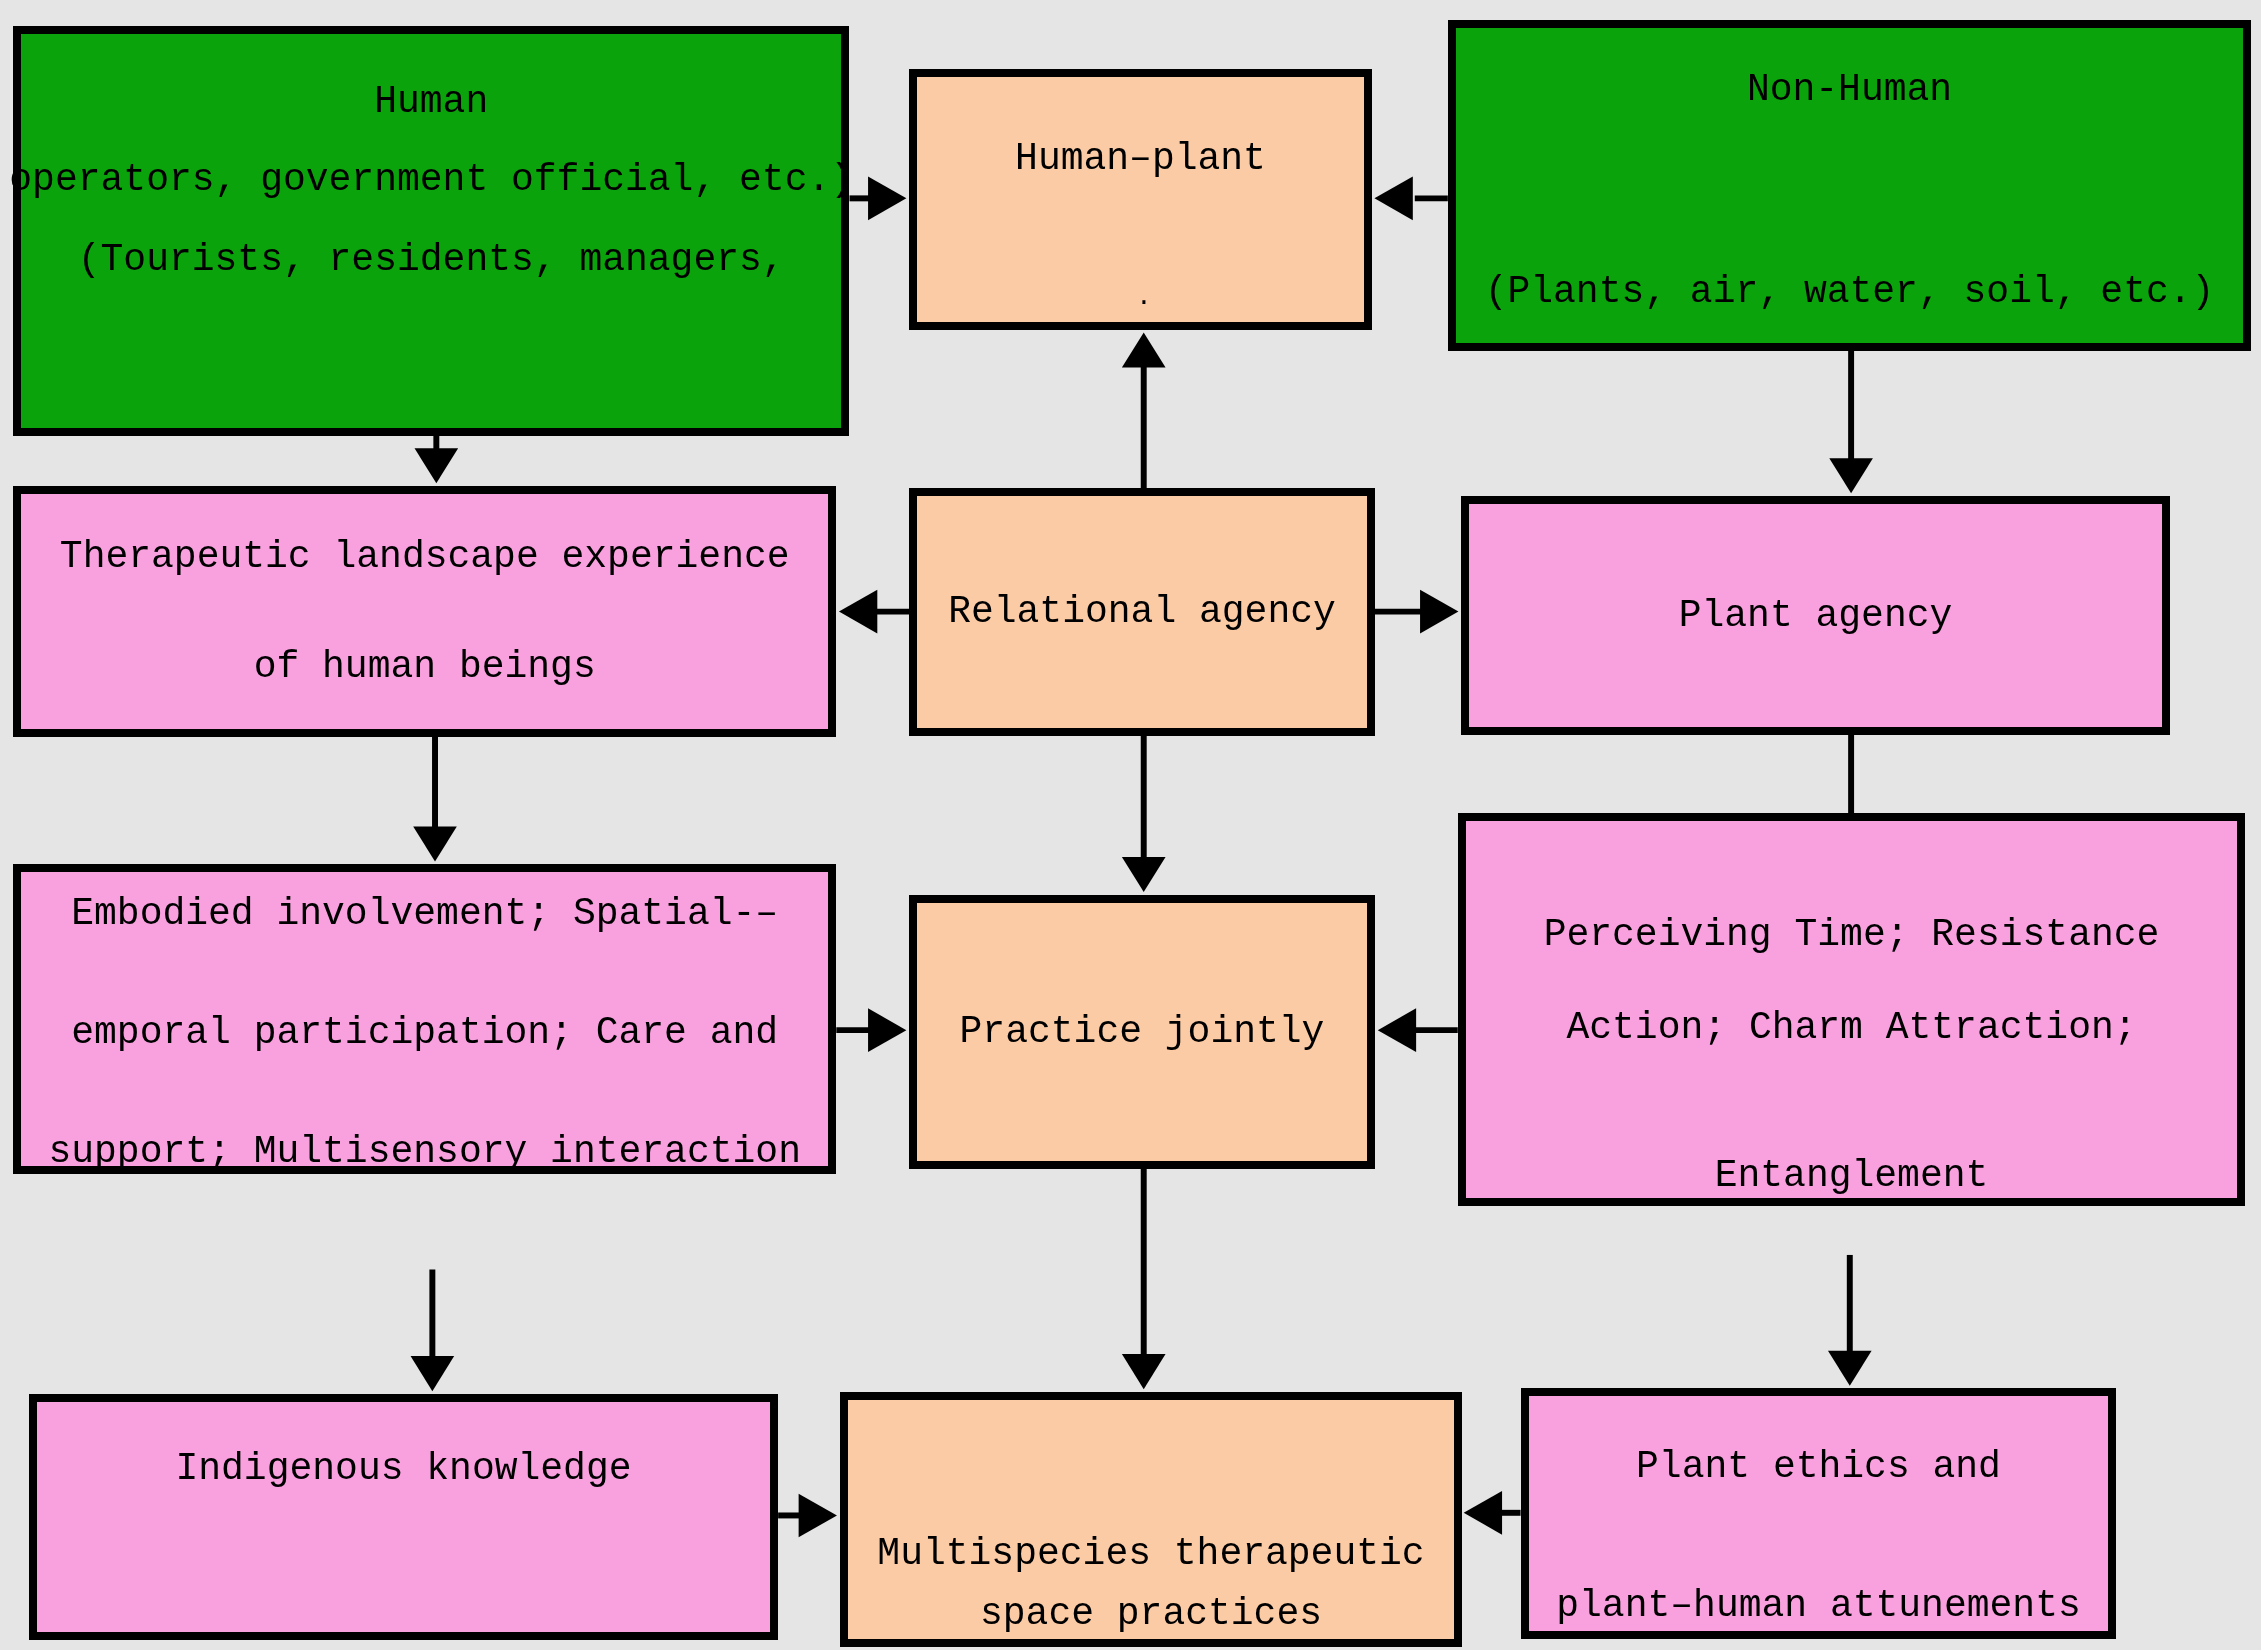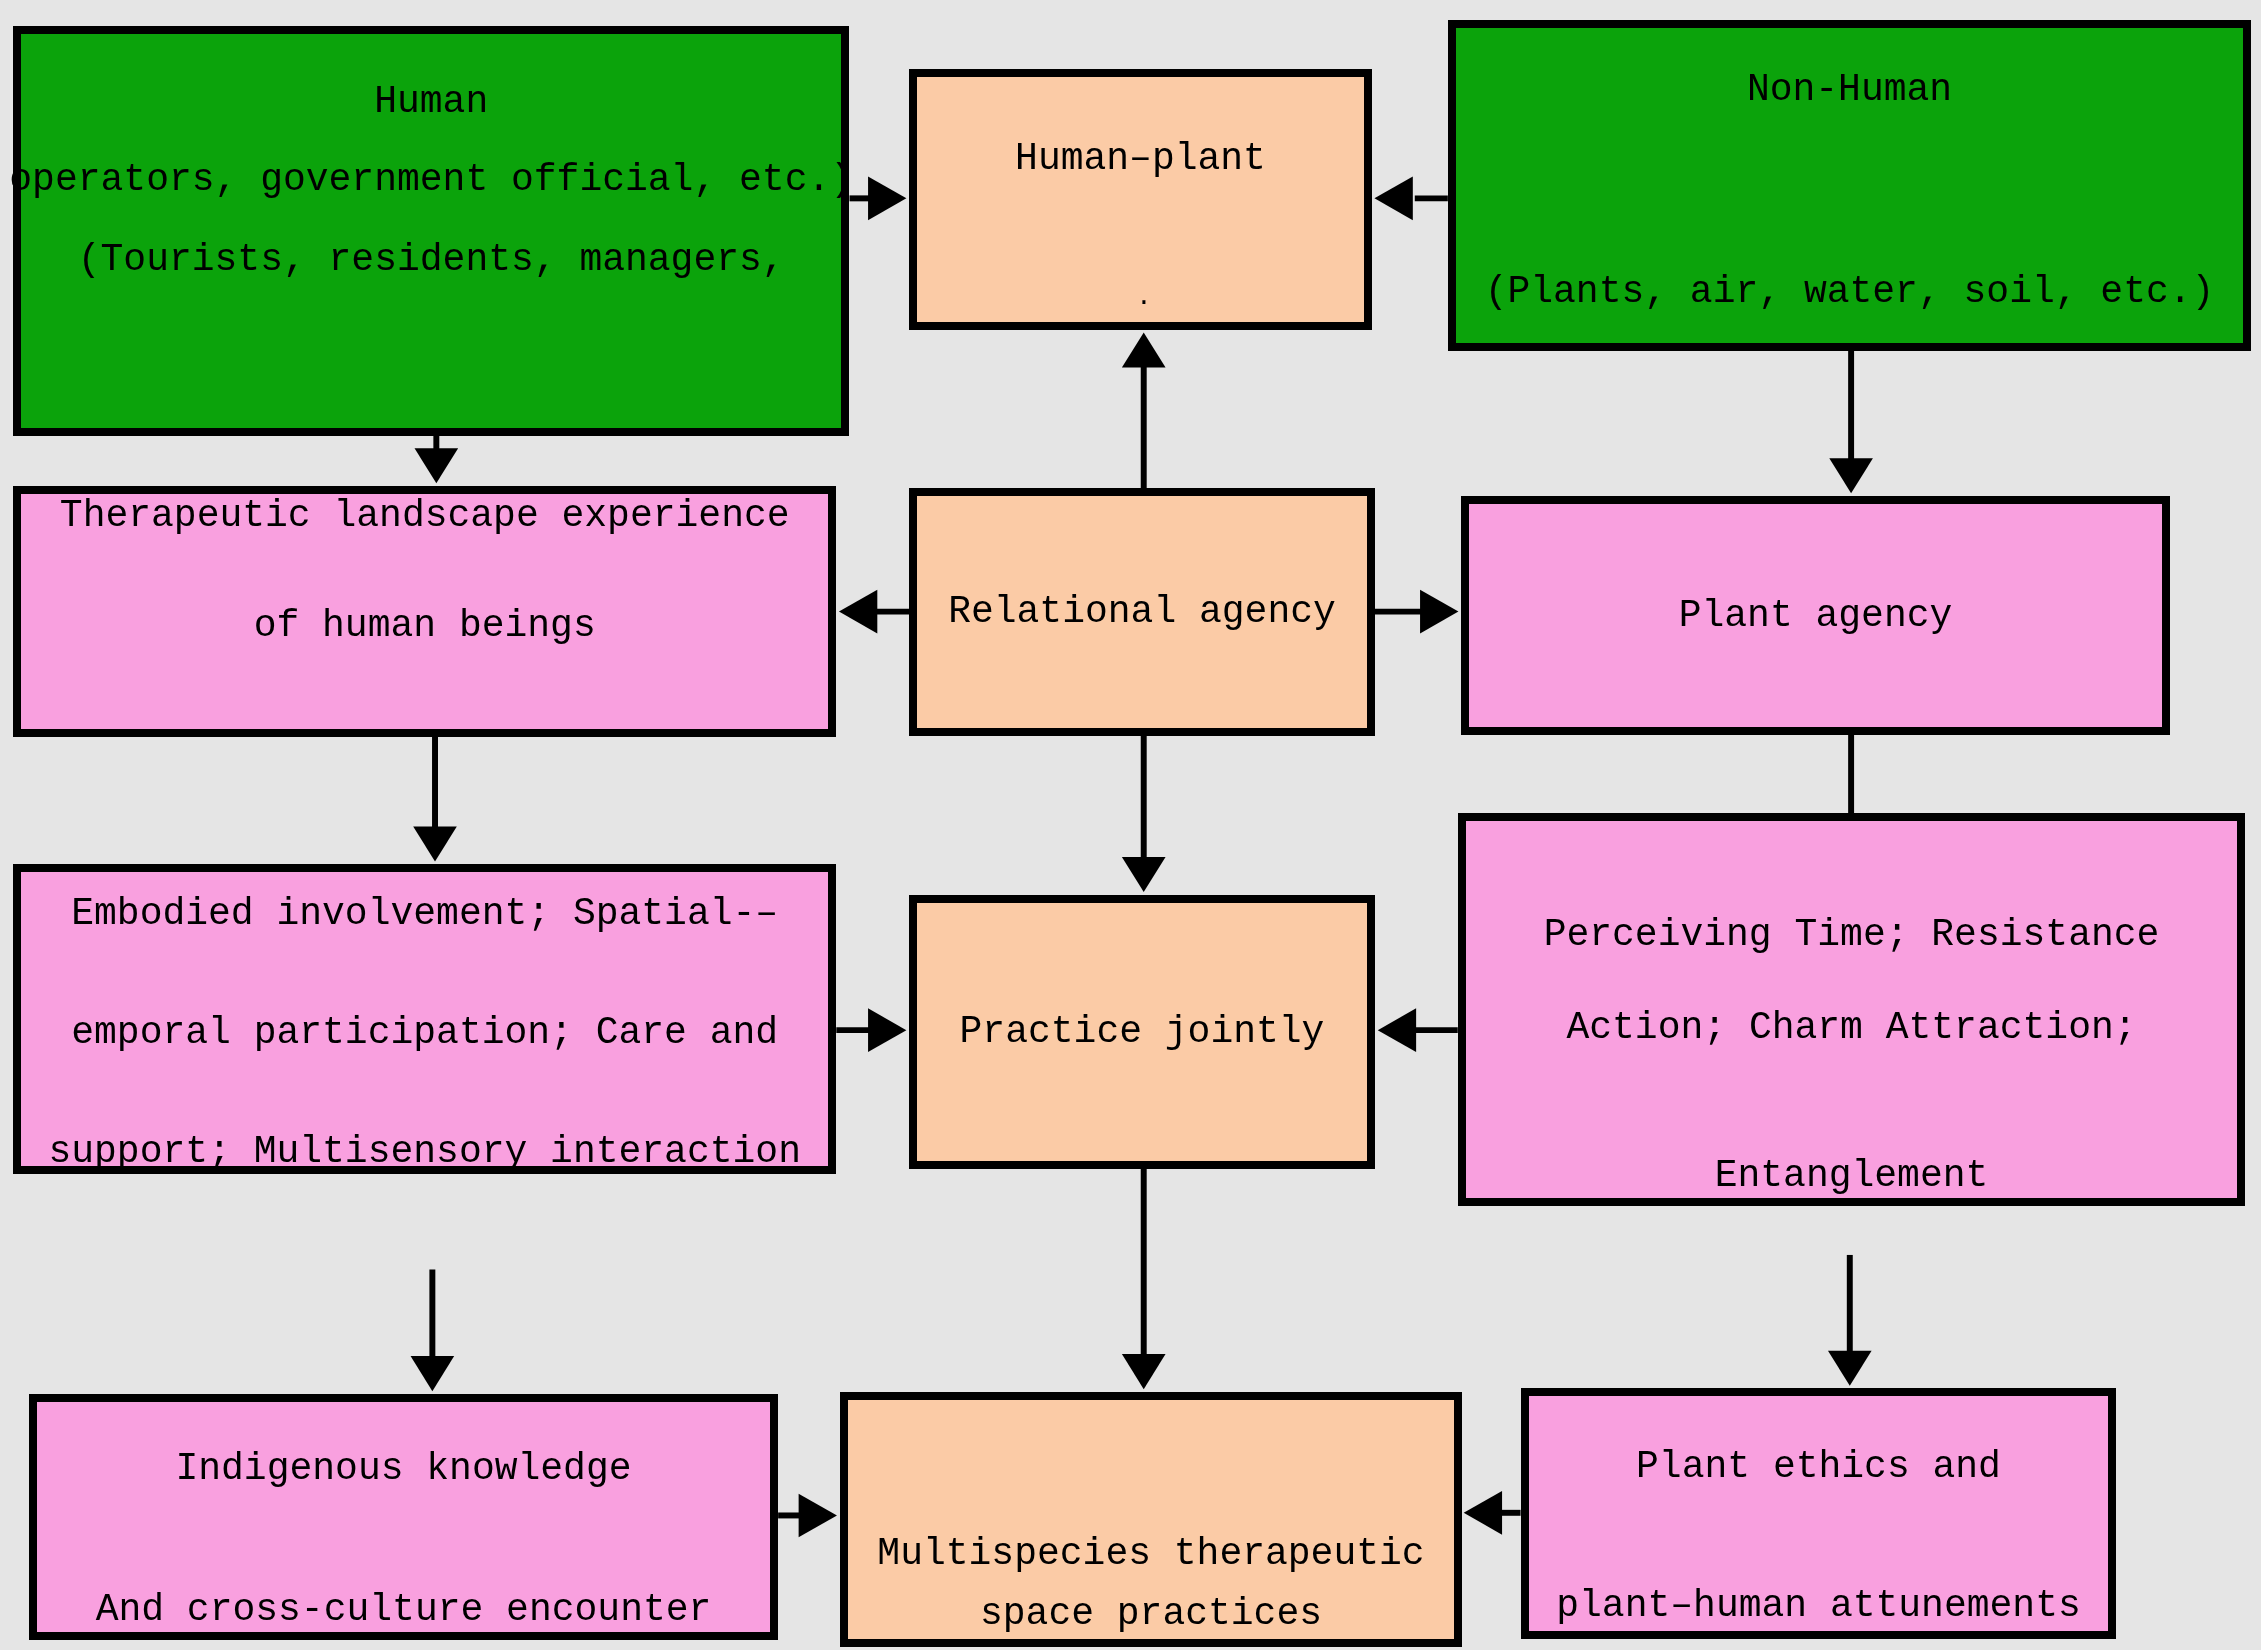--- a/index.html
+++ b/index.html
@@ -29,21 +29,21 @@
 
   
   .b-human{left:13.2px;top:26.4px;width:836px;height:410px;justify-content:flex-start;padding-top:46px;}
   .b-human .l2{margin-top:36px;}
   .b-human .l3{margin-top:34px;}
   .b-humanplant{left:909px;top:69px;width:463px;height:261px;justify-content:flex-start;padding-top:60px;}
   .b-humanplant .stray{position:absolute;bottom:12px;left:49%;font-size:26.4px;line-height:26.4px;}
   .b-nonhuman{left:1448px;top:20px;width:803px;height:331px;justify-content:space-between;padding-top:40px;padding-bottom:29px;}
 
   
-  .b-therapeutic{left:13.2px;top:486px;width:823px;height:251px;justify-content:flex-start;}
+  .b-therapeutic{left:13.2px;top:486px;width:823px;height:251px;justify-content:center;}
   .b-therapeutic .l2{margin-top:66px;}
   .b-relational{left:909px;top:488px;width:466px;height:248px;justify-content:center;}
   .b-plantagency{left:1461px;top:496px;width:709px;height:239px;justify-content:center;}
 
   
   .b-embodied{left:13.2px;top:864px;width:823px;height:310px;justify-content:space-between;}
   .b-embodied .l1{margin-top:20px;}
   .b-embodied .l2{margin-top:75px;}
   .b-embodied .l3{margin-top:75px;}
   .b-practice{left:909px;top:895px;width:466px;height:274px;justify-content:center;}
@@ -176,21 +176,20 @@
   </div>
 
   <div class="box pink b-perceiving">
     <div class="line l1">Perceiving Time; Resistance</div>
     <div class="line l2">Action; Charm Attraction;</div>
     <div class="line l3">Entanglement</div>
   </div>
 
   <div class="box pink b-indigenous">
     <div class="line l1">Indigenous knowledge</div>
-    <div class="line l2">And cross-culture encounter</div>
   </div>
 
   <div class="box peach b-multispecies">
     <div class="line l1">Multispecies therapeutic</div>
     <div class="line l2">space practices</div>
   </div>
 
   <div class="box pink b-plantethics">
     <div class="line l1">Plant ethics and</div>
     <div class="line l2">plant–human attunements</div>

